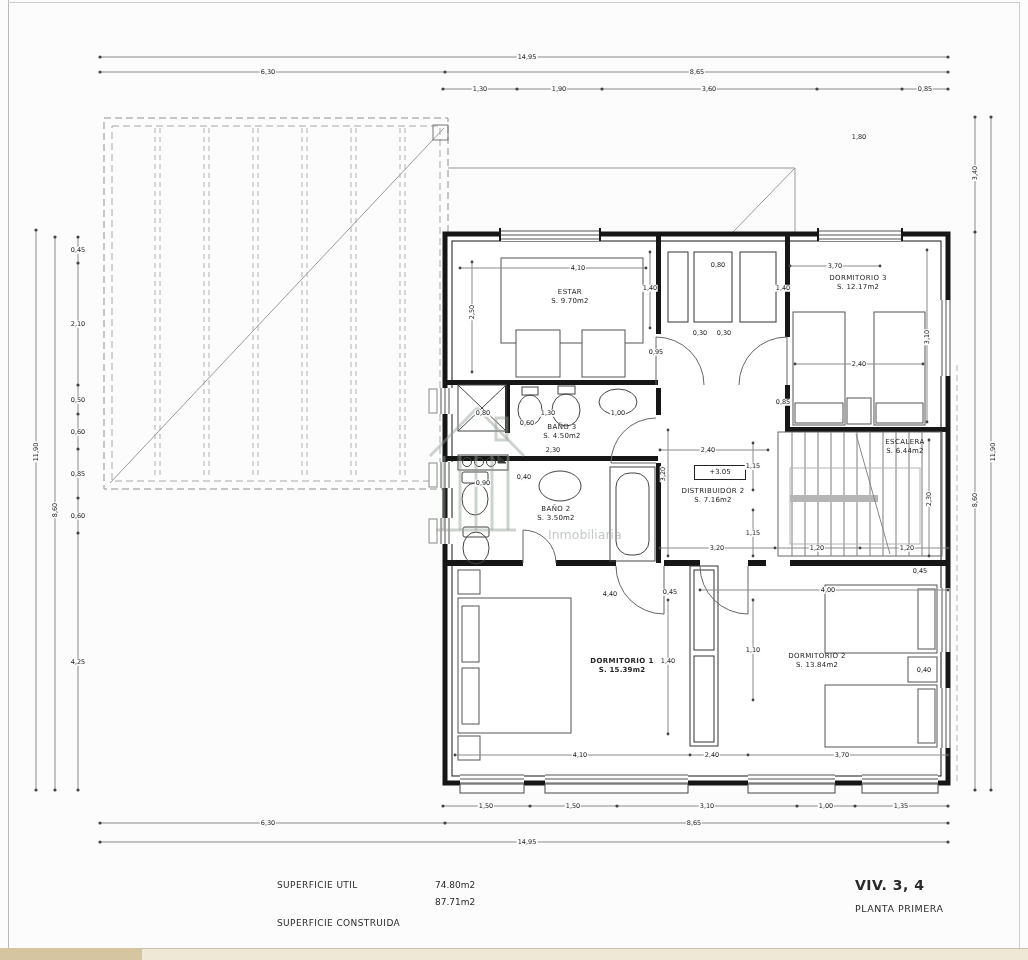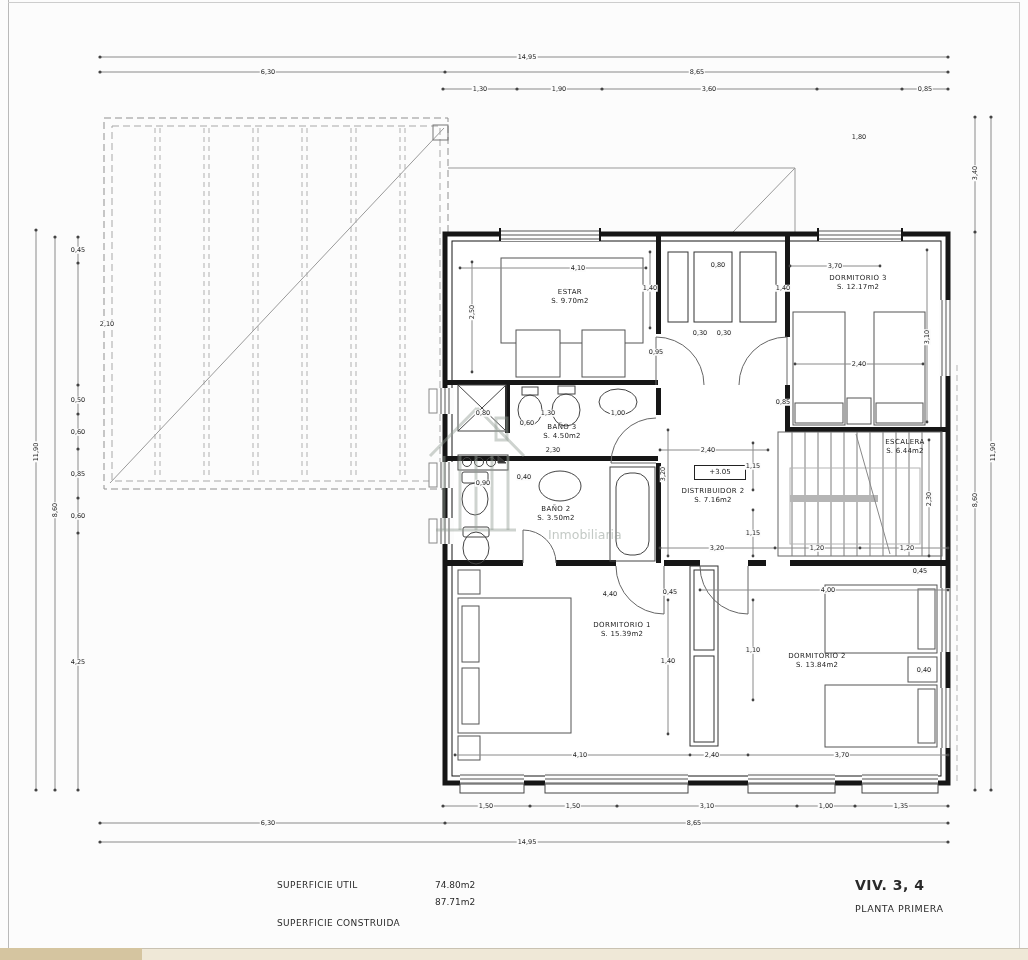--- a/index.html
+++ b/index.html
@@ -422,21 +422,21 @@
       <div class="dim" style="left: 573px; top: 806px;">1,50</div>
       <div class="dim" style="left: 707px; top: 806px;">3,10</div>
       <div class="dim" style="left: 826px; top: 806px;">1,00</div>
       <div class="dim" style="left: 901px; top: 806px;">1,35</div>
       <div class="dim" style="left: 268px; top: 823px;">6,30</div>
       <div class="dim" style="left: 694px; top: 823px;">8,65</div>
       <div class="dim" style="left: 527px; top: 842px;">14,95</div>
       <div class="dim r90" style="left: 36px; top: 452px;">11,90</div>
       <div class="dim r90" style="left: 55px; top: 510px;">8,60</div>
       <div class="dim" style="left: 78px; top: 250px;">0,45</div>
-      <div class="dim" style="left: 78px; top: 324px; margin-left: 29px;">2,10</div>
+      <div class="dim" style="left: 78px; top: 324px;">2,10</div>
       <div class="dim" style="left: 78px; top: 400px;">0,50</div>
       <div class="dim" style="left: 78px; top: 432px;">0,60</div>
       <div class="dim" style="left: 78px; top: 474px;">0,85</div>
       <div class="dim" style="left: 78px; top: 516px;">0,60</div>
       <div class="dim" style="left: 78px; top: 662px;">4,25</div>
       <div class="dim r90" style="left: 975px; top: 173px;">3,40</div>
       <div class="dim r90" style="left: 975px; top: 500px;">8,60</div>
       <div class="dim r90" style="left: 993px; top: 452px;">11,90</div>
       <div class="dim" style="left: 578px; top: 268px;">4,10</div>
       <div class="dim r90" style="left: 472px; top: 312px;">2,50</div>
@@ -492,21 +492,21 @@
         <span class="rarea">S. 3.50m2</span>
       </div>
       <div class="room" style="left: 713px; top: 496px;">
         <span class="rname">DISTRIBUIDOR 2</span>
         <span class="rarea">S. 7.16m2</span>
       </div>
       <div class="room" style="left: 905px; top: 447px;">
         <span class="rname">ESCALERA</span>
         <span class="rarea">S. 6.44m2</span>
       </div>
-      <div class="room" style="left: 622px; top: 630px;">
+      <div class="room" style="left: 622px; top: 666px; font-weight: bold;">
         <span class="rname">DORMITORIO 1</span>
         <span class="rarea">S. 15.39m2</span>
       </div>
       <div class="room" style="left: 817px; top: 661px;">
         <span class="rname">DORMITORIO 2</span>
         <span class="rarea">S. 13.84m2</span>
       </div>
     </div>
 
   <div class="tb" id="tb-util-label">SUPERFICIE UTIL</div>

